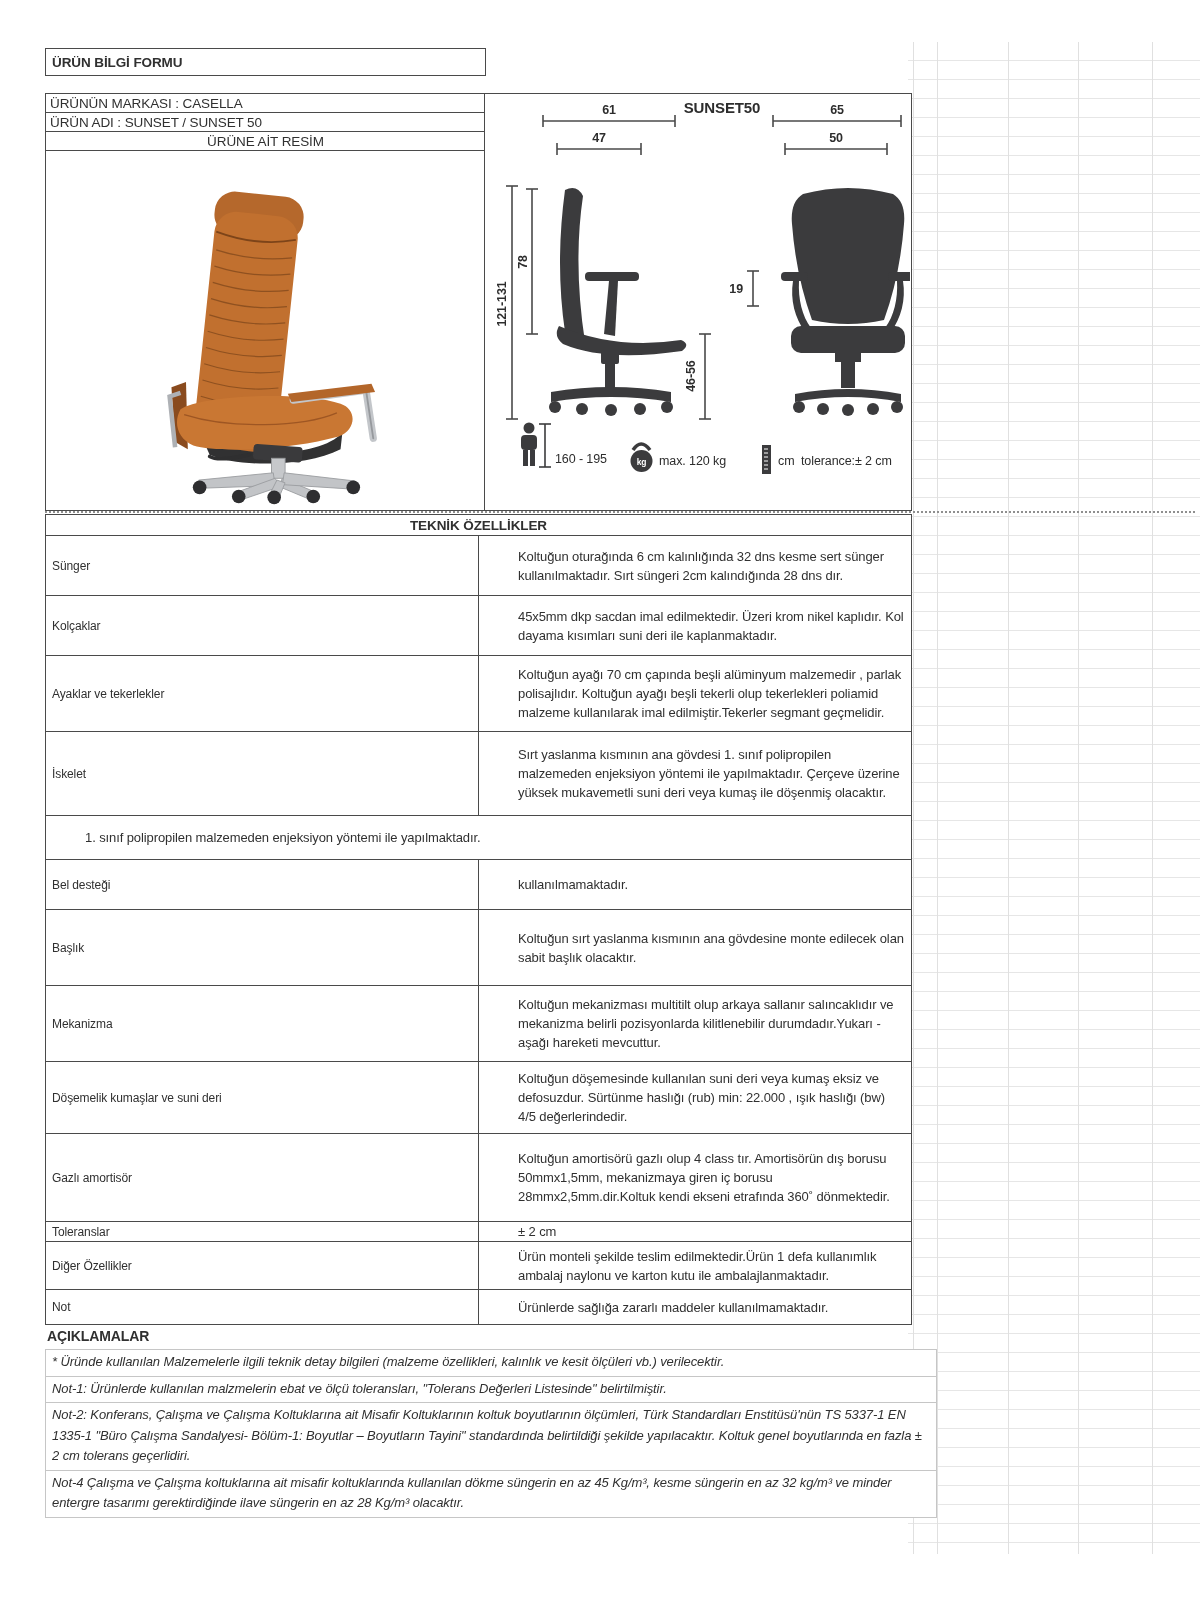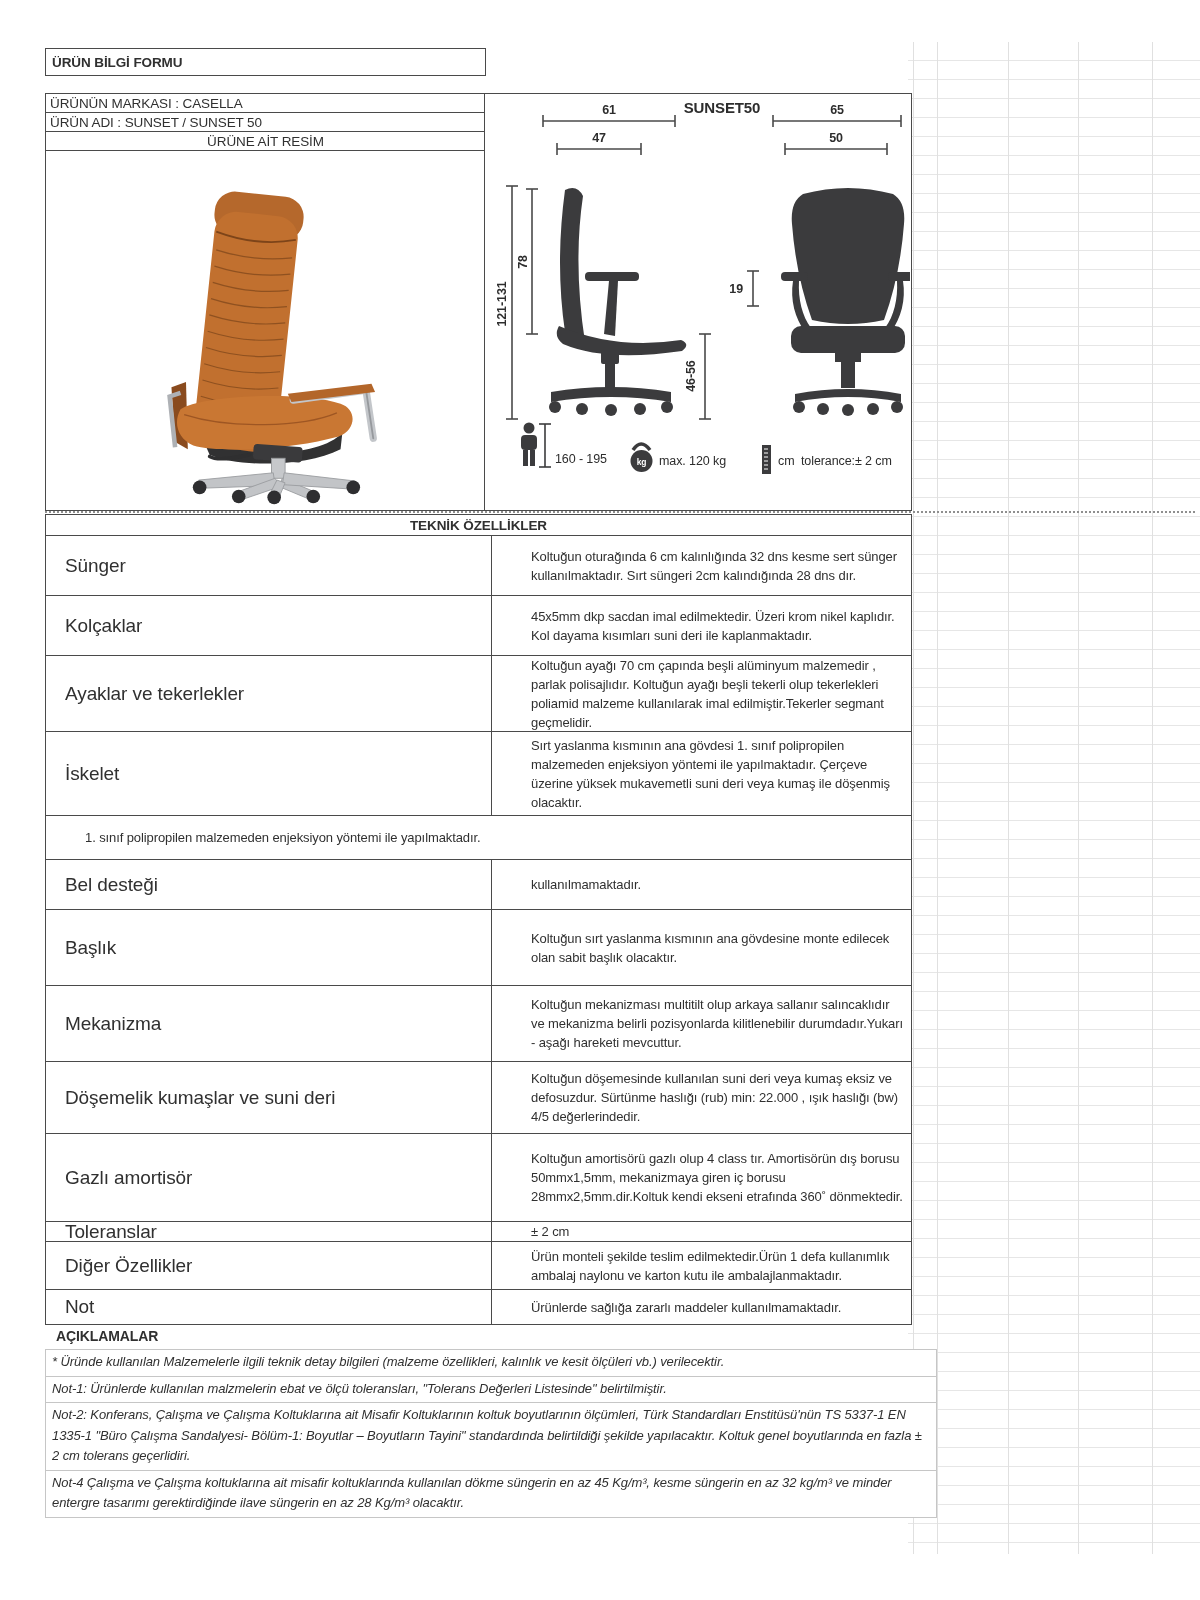--- a/index.html
+++ b/index.html
@@ -25,31 +25,31 @@
   .dotted-line{position:absolute;left:45px;top:511px;width:1150px;height:0;border-top:2px dotted #8f8f8f;}
 
   
   .tech-wrap{position:absolute;left:45px;top:514px;width:867px;background:#fff;
     border:1.6px solid #4a4a4a;box-sizing:border-box;}
   .tech-header{height:21px;border-bottom:1.6px solid #4a4a4a;display:flex;align-items:center;
     justify-content:center;font-weight:700;font-size:13.5px;box-sizing:border-box;}
   .trow{display:flex;border-bottom:1.4px solid #4a4a4a;box-sizing:border-box;}
   .trow:last-child{border-bottom:none;}
   .lbl{width:433px;border-right:1.4px solid #4a4a4a;display:flex;align-items:center;
-    padding:2px 6px;font-size:19px;box-sizing:border-box;margin-left:13px;}
+    padding:2px 6px;font-size:12px;box-sizing:border-box;}
   .val{flex:1;display:flex;align-items:center;padding:2px 7px;font-size:13px;
     line-height:19px;box-sizing:border-box;white-space:pre-line;margin-left:32px;}
   .trow:nth-child(2){height:60px}.trow:nth-child(3){height:60px}.trow:nth-child(4){height:76px}
   .trow:nth-child(5){height:84px}.trow:nth-child(6){height:44px}.trow:nth-child(7){height:50px}
   .trow:nth-child(8){height:76px}.trow:nth-child(9){height:76px}.trow:nth-child(10){height:72px}
   .trow:nth-child(11){height:88px}.trow:nth-child(12){height:20px}.trow:nth-child(13){height:48px}
   .trow:nth-child(14){height:34px}
 
   
-  .notes-header{position:absolute;left:47px;top:1328px;font-weight:700;font-size:14px;margin-left:9px;}
+  .notes-header{position:absolute;left:47px;top:1328px;font-weight:700;font-size:14px;}
   .notes-list{position:absolute;left:45px;top:1350px;width:892px;}
   .note{border:1px solid #c6c6c6;margin-top:-1px;padding:2px 6px 3px;font-size:13px;
     line-height:20.5px;background:#fff;font-style:italic;}
 
   svg text{font-family:"Liberation Sans","DejaVu Sans",sans-serif;}
   .dimnum{font-size:12.5px;font-weight:700;fill:#2d2d2d;}
   .icotxt{font-size:12.5px;fill:#2d2d2d;}
   .dtitle{font-size:15px;font-weight:700;fill:#2d2d2d;}
 </style>
 </head>

